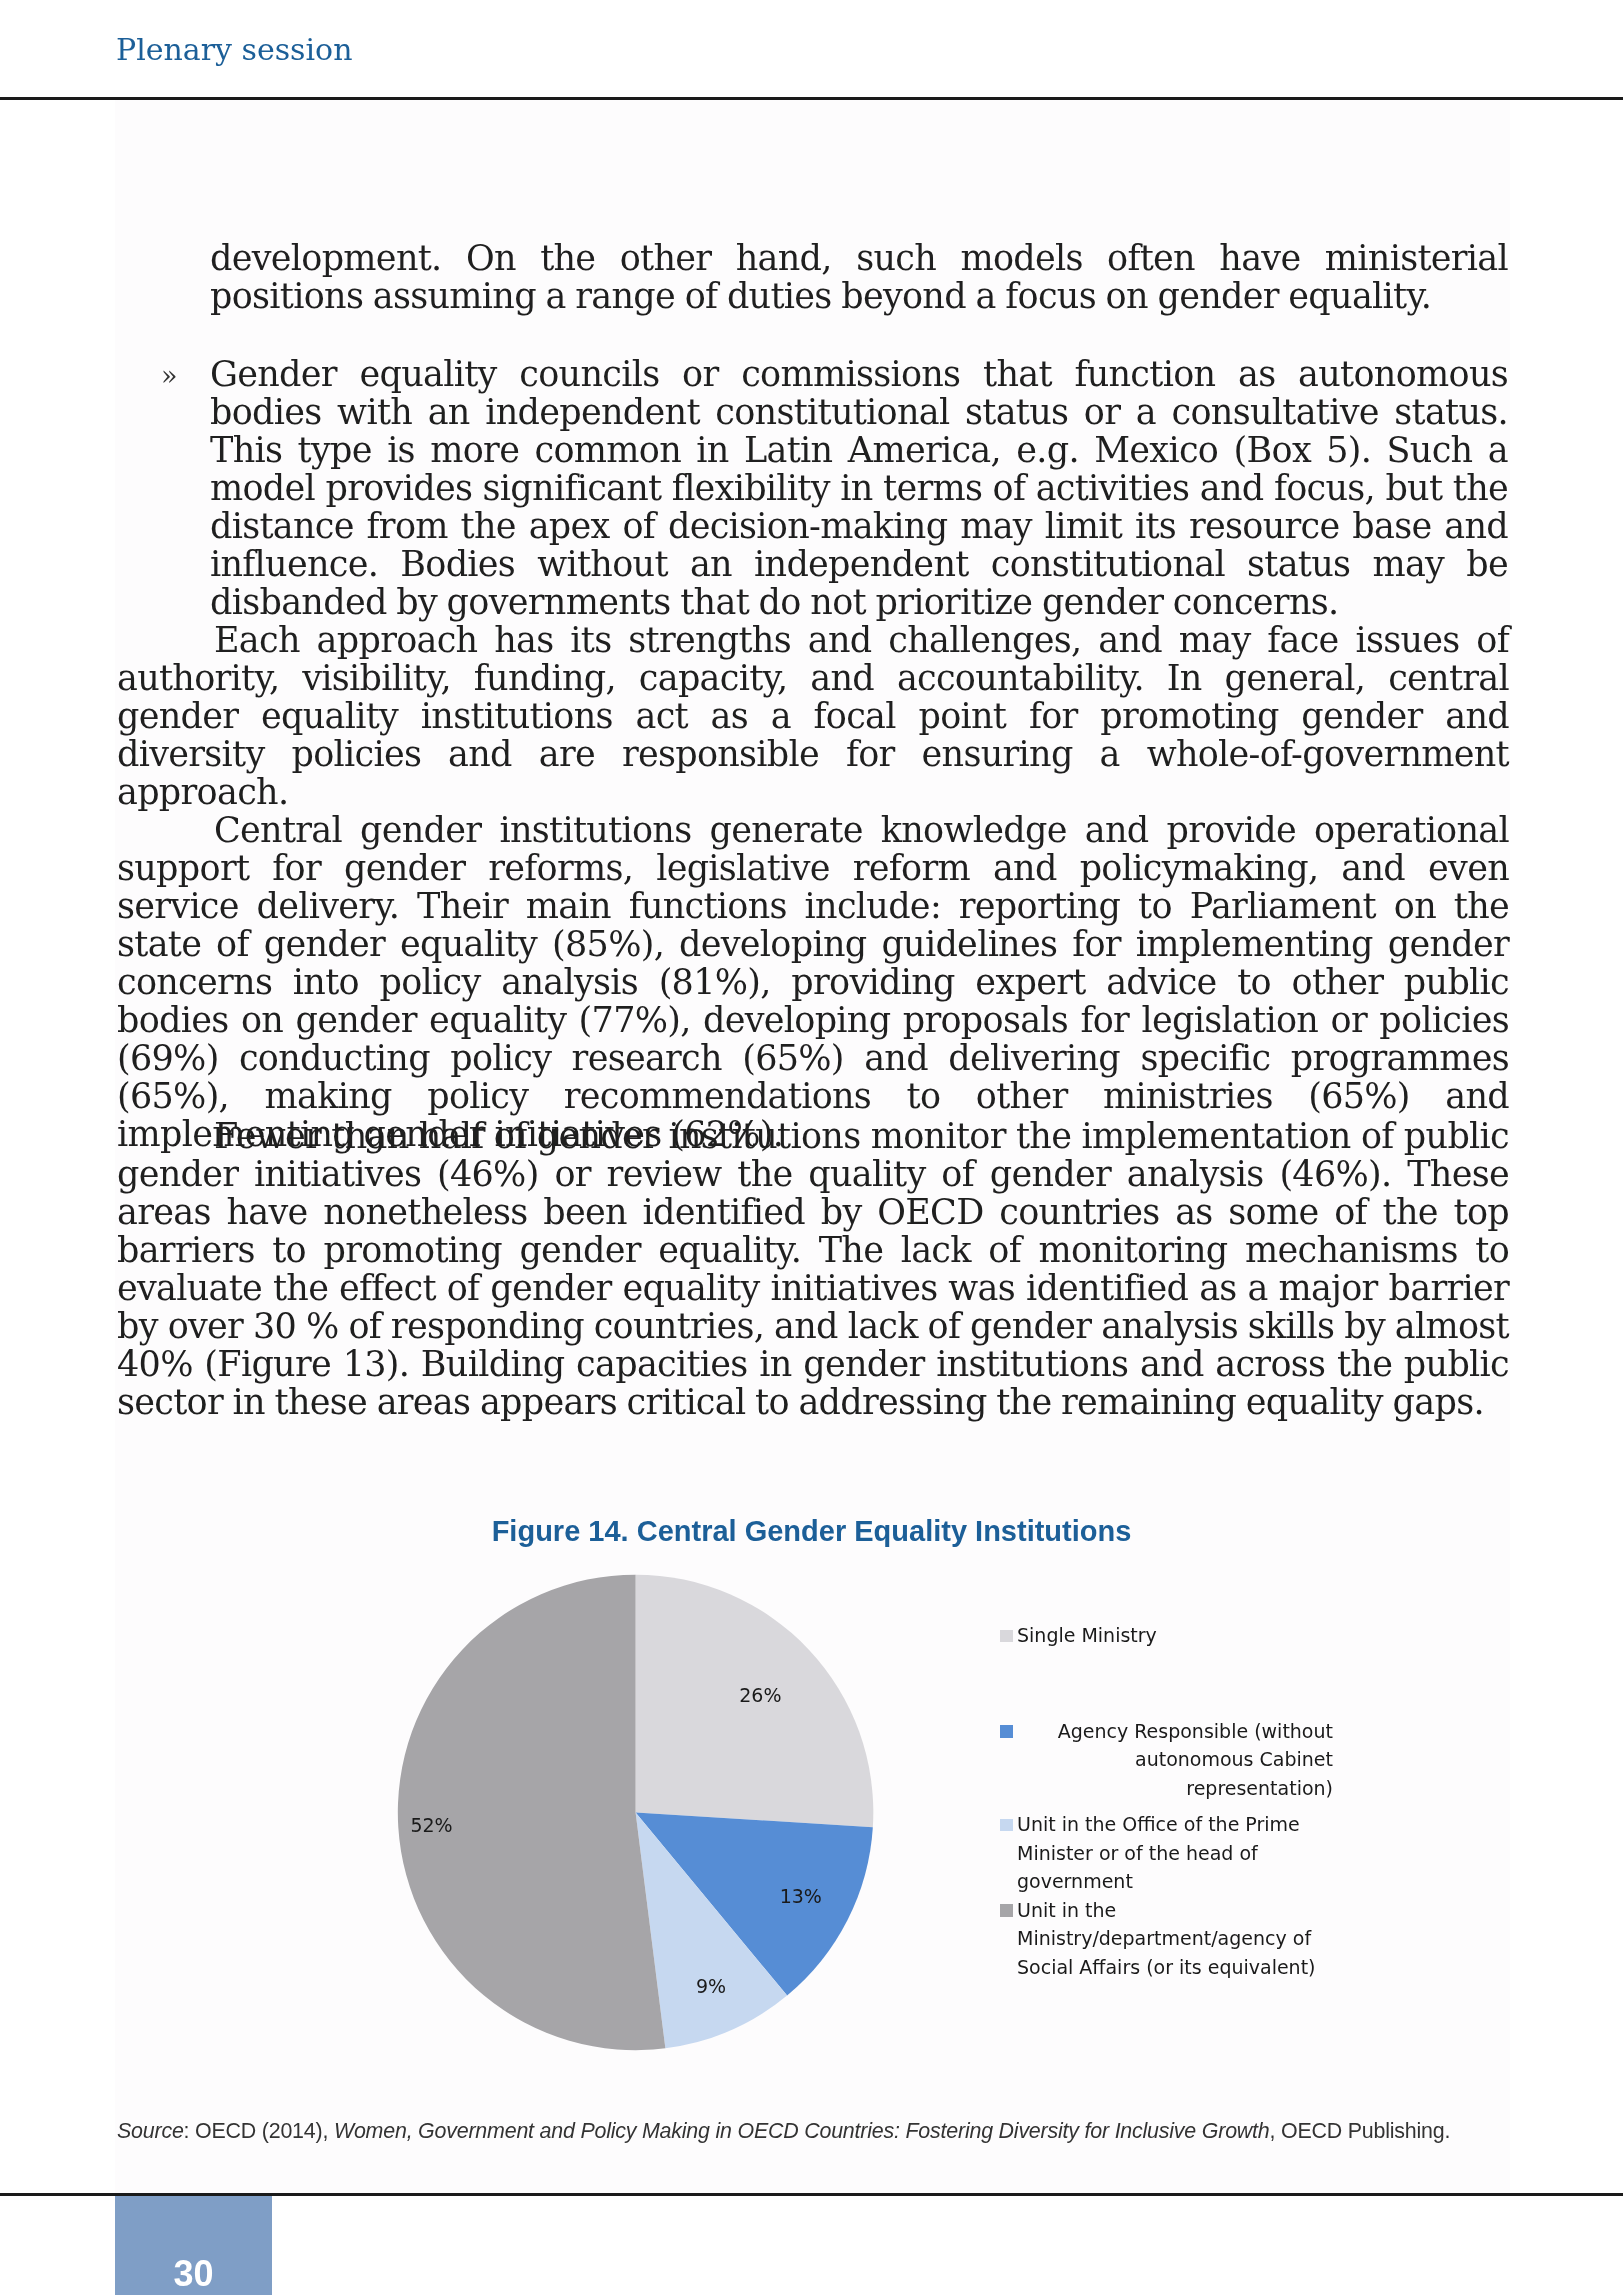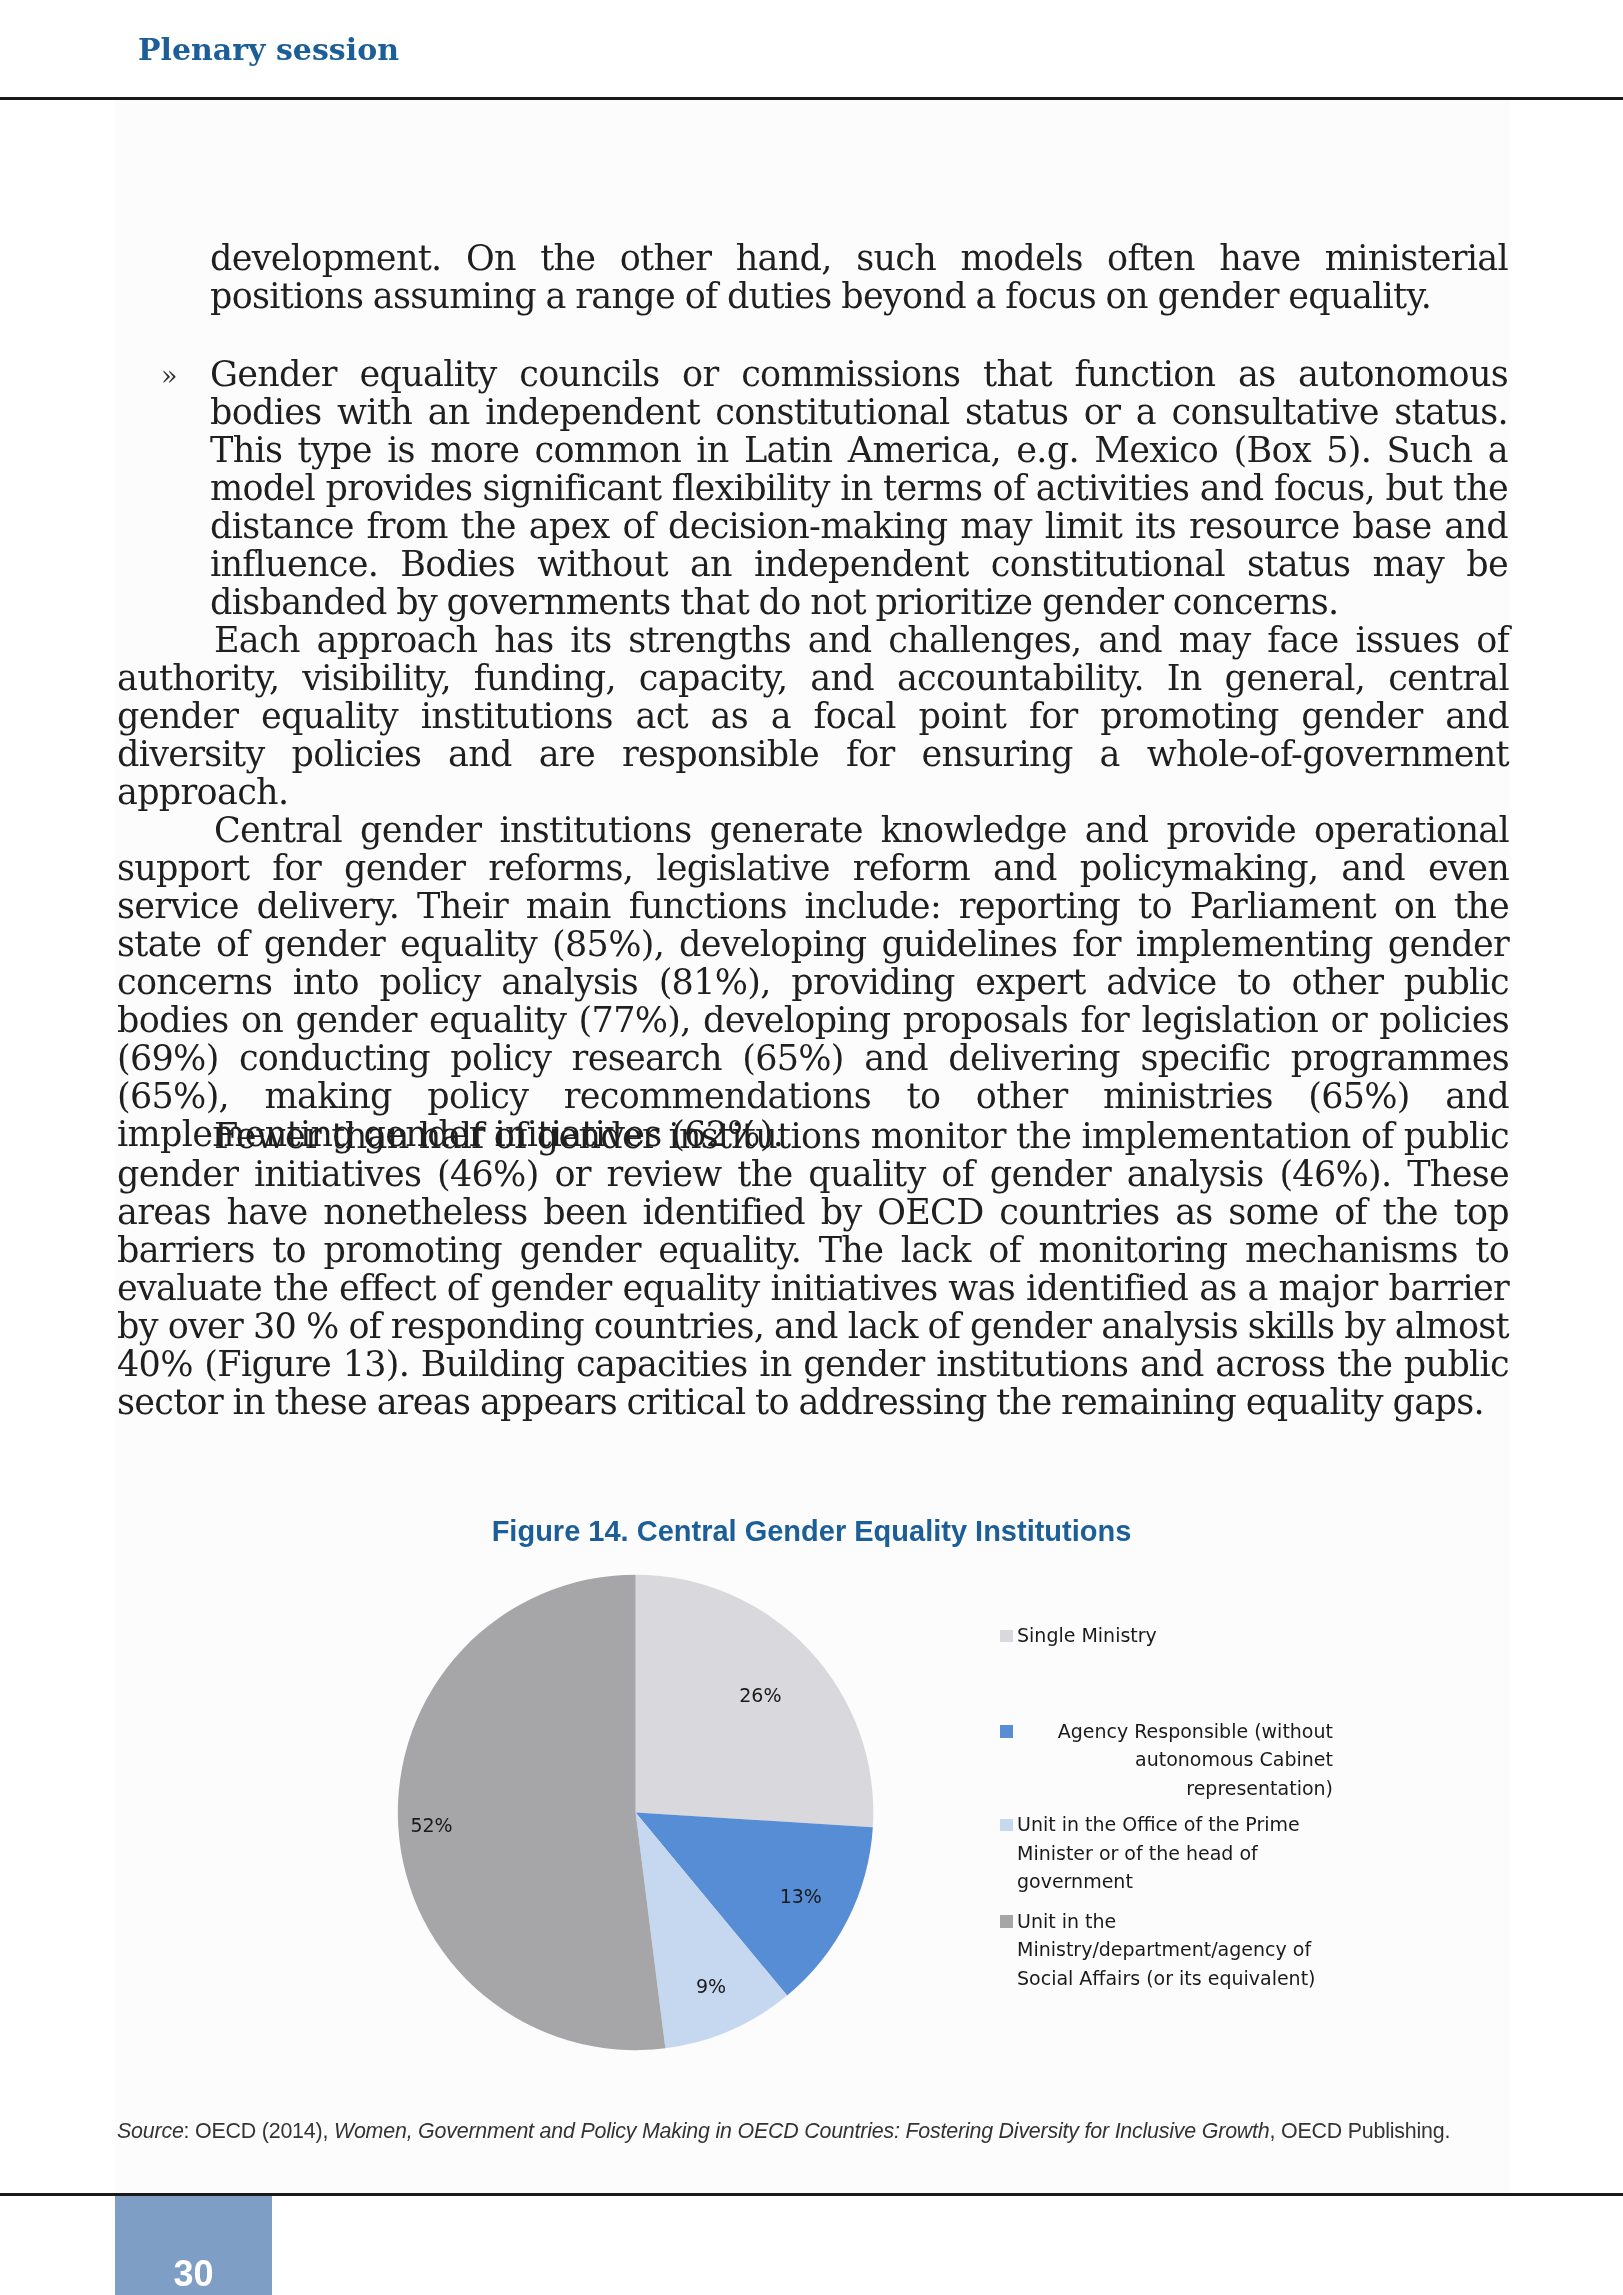--- a/index.html
+++ b/index.html
@@ -8,22 +8,22 @@
     background: #ffffff;
     font-family: "DejaVu Serif", "Liberation Serif", serif;
     color: #1e1e1e;
   }
   .content-bg {
     position: absolute; left: 115px; top: 100px; width: 1395px; height: 2093px;
     background: #fdfcfd;
   }
   .running-head {
     position: absolute; left: 116px; top: 32px;
-    font-family: "DejaVu Serif", serif; font-weight: bold;
-    font-size: 30px; color: #1c5f98; letter-spacing: 0px; margin-left: 22px;
+    font-family: "DejaVu Serif", serif; font-weight: normal;
+    font-size: 30px; color: #1c5f98; letter-spacing: 0px;
   }
   .rule-top { position: absolute; left: 0; top: 97px; width: 1623px; height: 3.2px; background: #1a1a1a; }
   .rule-bottom { position: absolute; left: 0; top: 2193px; width: 1623px; height: 3.2px; background: #1a1a1a; }
 
   .text-block {
     position: absolute; left: 117px; width: 1392px;
     font-family: "DejaVu Serif", serif;
     font-size: 35px; line-height: 38px;
     text-align: justify; color: #1f1f1f;
     letter-spacing: -0.7px; word-spacing: -0.8px;
@@ -44,21 +44,21 @@
   .slice-label { font-family: "DejaVu Sans", sans-serif; font-size: 24px; fill: #1a1a1a; }
 
   .legend {
     position: absolute; left: 1000px; top: 1621px; width: 333px;
     font-family: "DejaVu Sans", sans-serif; font-size: 19px; line-height: 28.5px; color: #1a1a1a;
   }
   .legend-item { position: relative; padding-left: 17px; }
   .legend-swatch { position: absolute; left: 0; top: 8.7px; width: 12.7px; height: 12.7px; }
   .legend-item.i0 { margin-bottom: 67px; }
   .legend-item.i1 { margin-bottom: 8px; text-align: right; }
-  .legend-item.i2 { margin-bottom: 11px; }
+  .legend-item.i2 { }
 
   .source {
     position: absolute; left: 117px; top: 2119px; width: 1395px;
     font-family: "Liberation Sans", sans-serif; font-size: 21.4px; color: #333;
     letter-spacing: -0.2px;
   }
   .it { font-style: italic; }
 
   .page-box {
     position: absolute; left: 115px; top: 2196px; width: 157px; height: 99px;

